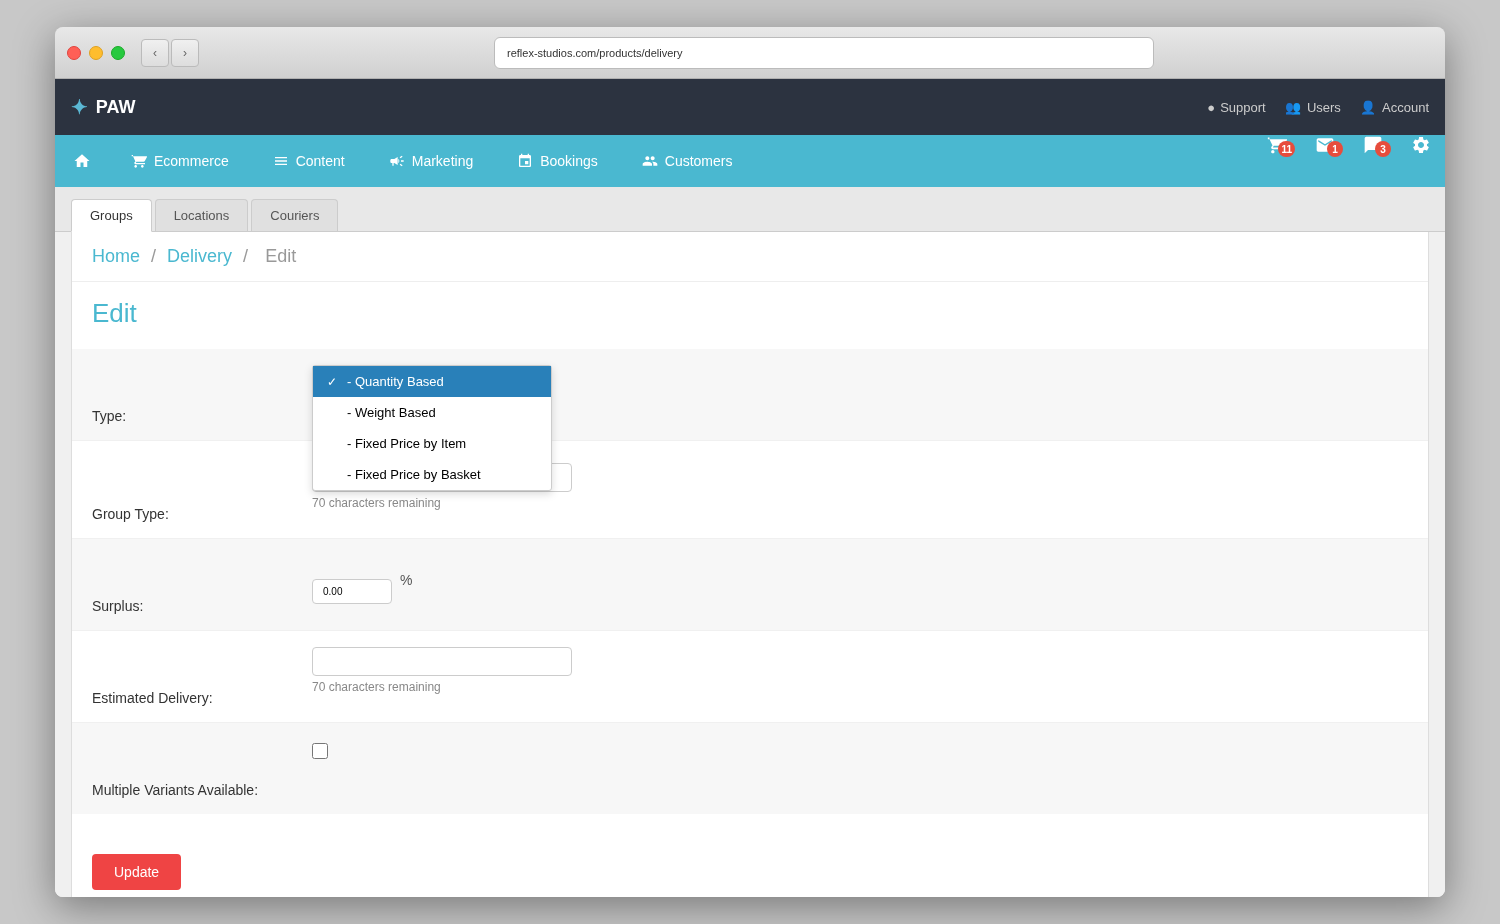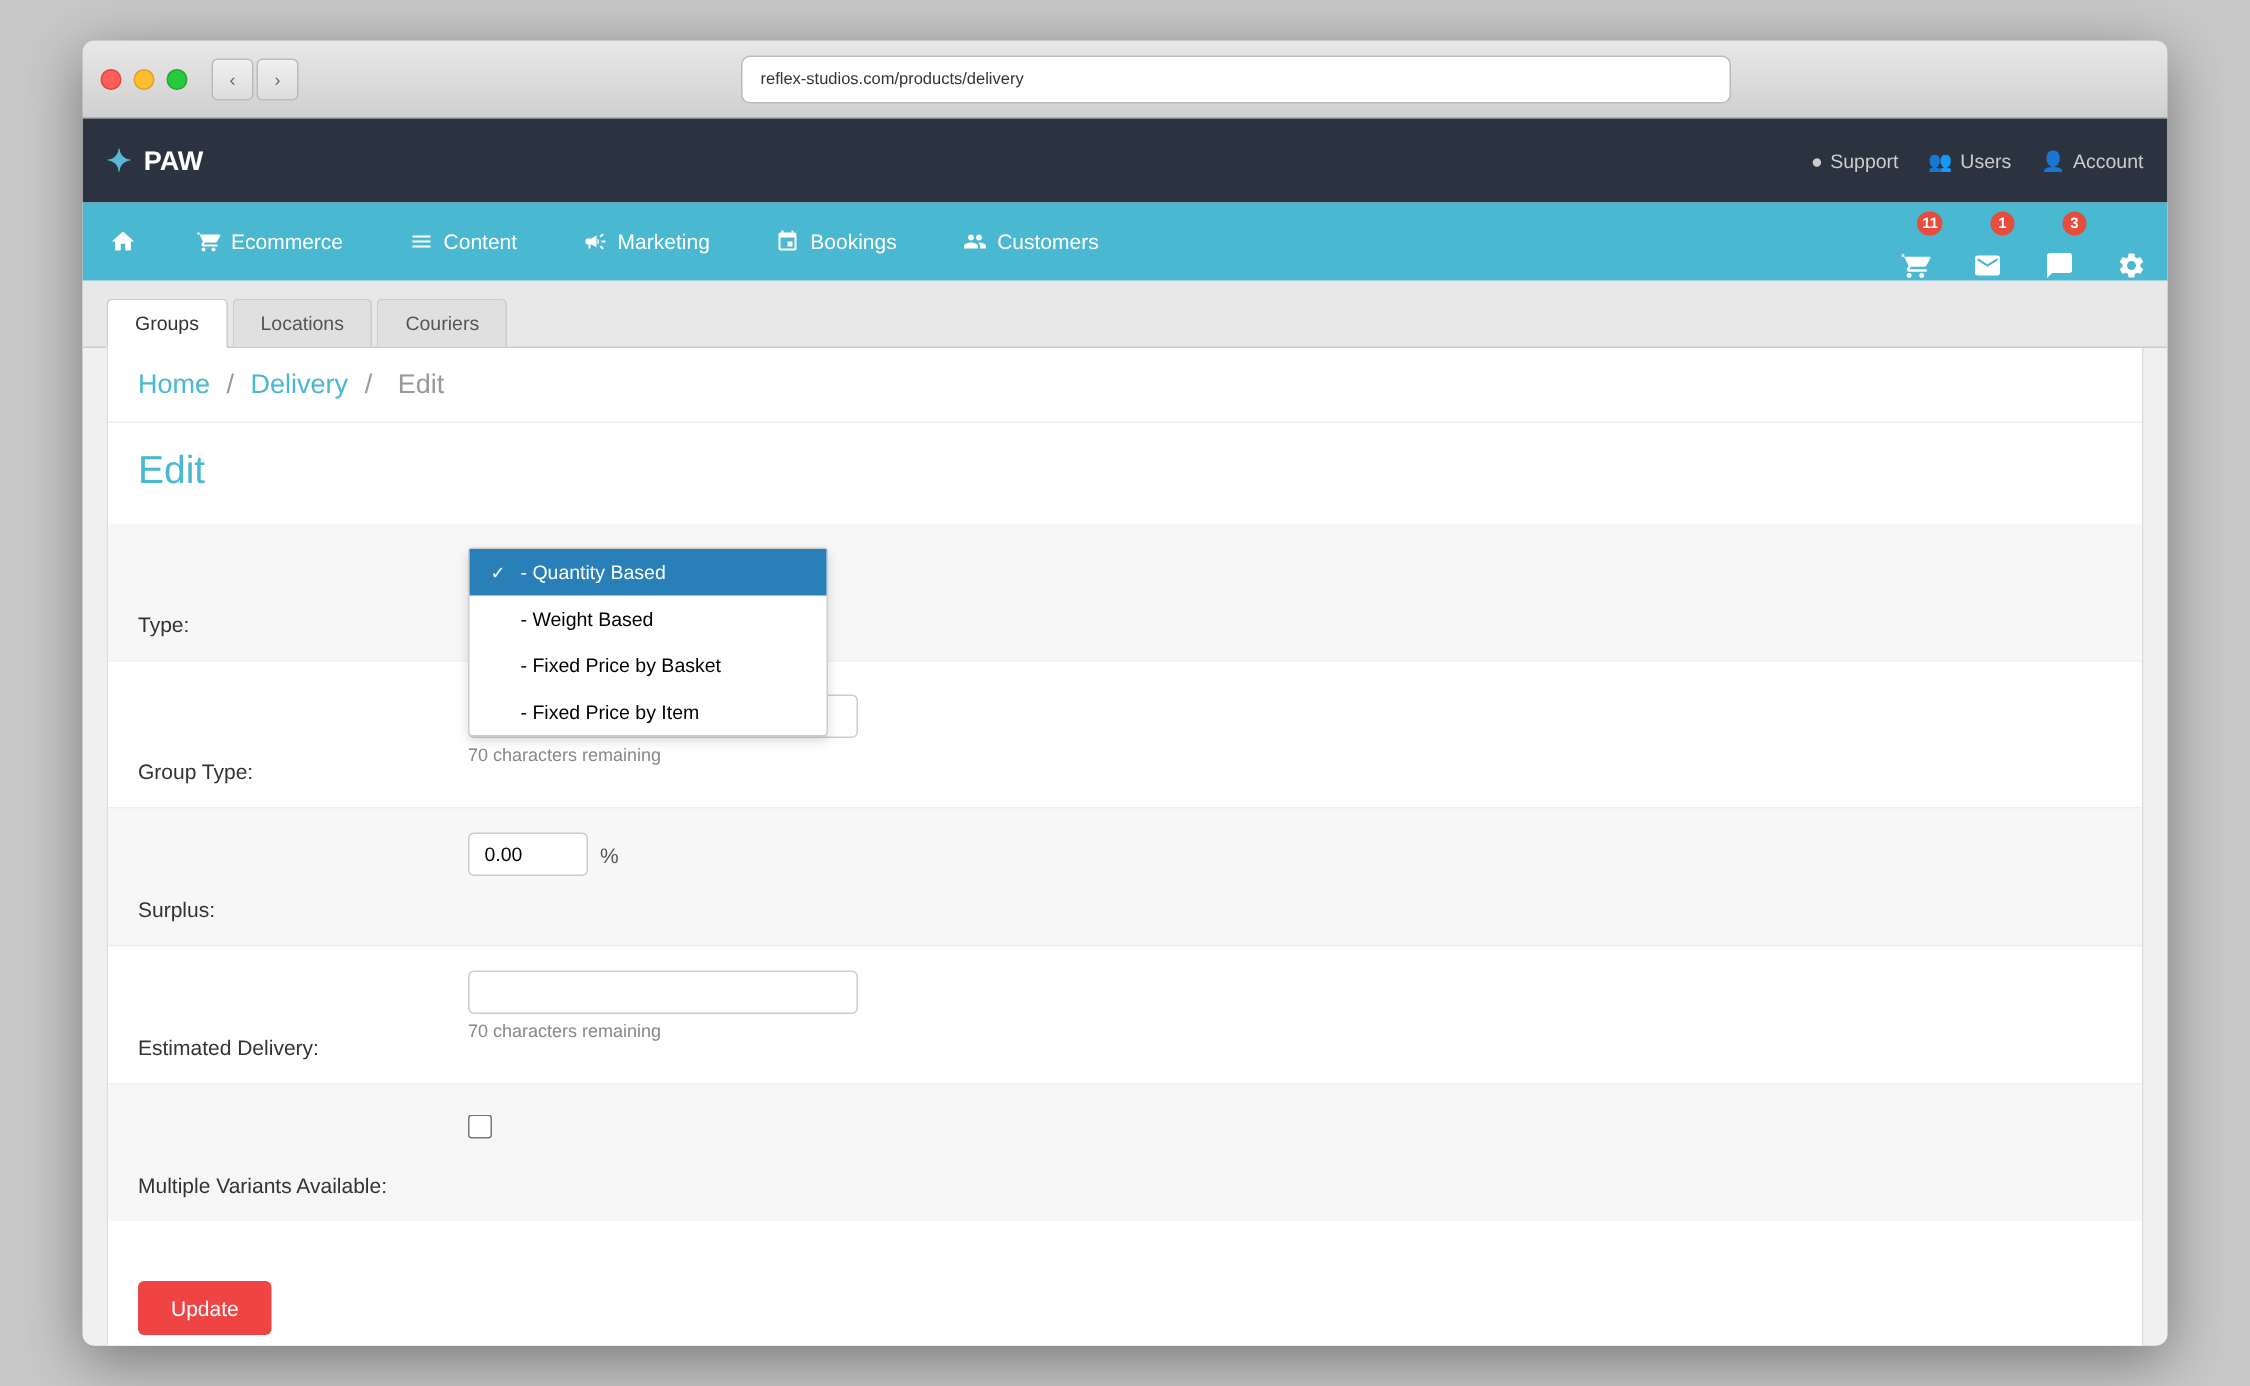--- a/index.html
+++ b/index.html
@@ -156,21 +156,21 @@
 
     .nav-right-icons {
       margin-left: auto;
       display: flex;
       align-items: center;
     }
     .nav-icon-btn {
       width: 48px;
       height: 52px;
       display: flex;
-      align-items: flex-end;
+      align-items: flex-start;
       justify-content: center;
       color: white;
       cursor: pointer;
       position: relative;
       font-size: 18px;
     }
     .badge {
       position: absolute;
       top: 6px;
       right: 6px;
@@ -326,21 +326,22 @@
     .surplus-row {
       display: flex;
       align-items: center;
       gap: 8px;
     }
     .surplus-input {
       width: 80px;
       padding: 6px 10px;
       border: 1px solid #ccc;
       border-radius: 4px;
-      font-size: 13px;
+      font-size: 10px;
+      margin-top: 24px;
     }
     .percent-label {
       color: #555;
       font-size: 14px;
     }
 
     
     .checkbox-input {
       width: 16px;
       height: 16px;
@@ -499,25 +500,25 @@
                 <div class="dropdown-item selected">
                   <span class="checkmark">✓</span>
                   <span>- Quantity Based</span>
                 </div>
                 <div class="dropdown-item">
                   <span class="checkmark"></span>
                   <span>- Weight Based</span>
                 </div>
                 <div class="dropdown-item">
                   <span class="checkmark"></span>
-                  <span>- Fixed Price by Basket</span>
+                  <span>- Fixed Price by Item</span>
                 </div>
                 <div class="dropdown-item">
                   <span class="checkmark"></span>
-                  <span>- Fixed Price by Item</span>
+                  <span>- Fixed Price by Basket</span>
                 </div>
               </div>
             </div>
           </div>
 
           <div class="form-row" style="background: white; padding-top: 22px;">
             <div class="form-label">Group Type:</div>
             <div class="form-field">
               <input type="text" class="text-input" value="" style="">
               <div class="char-remaining">70 characters remaining</div>

